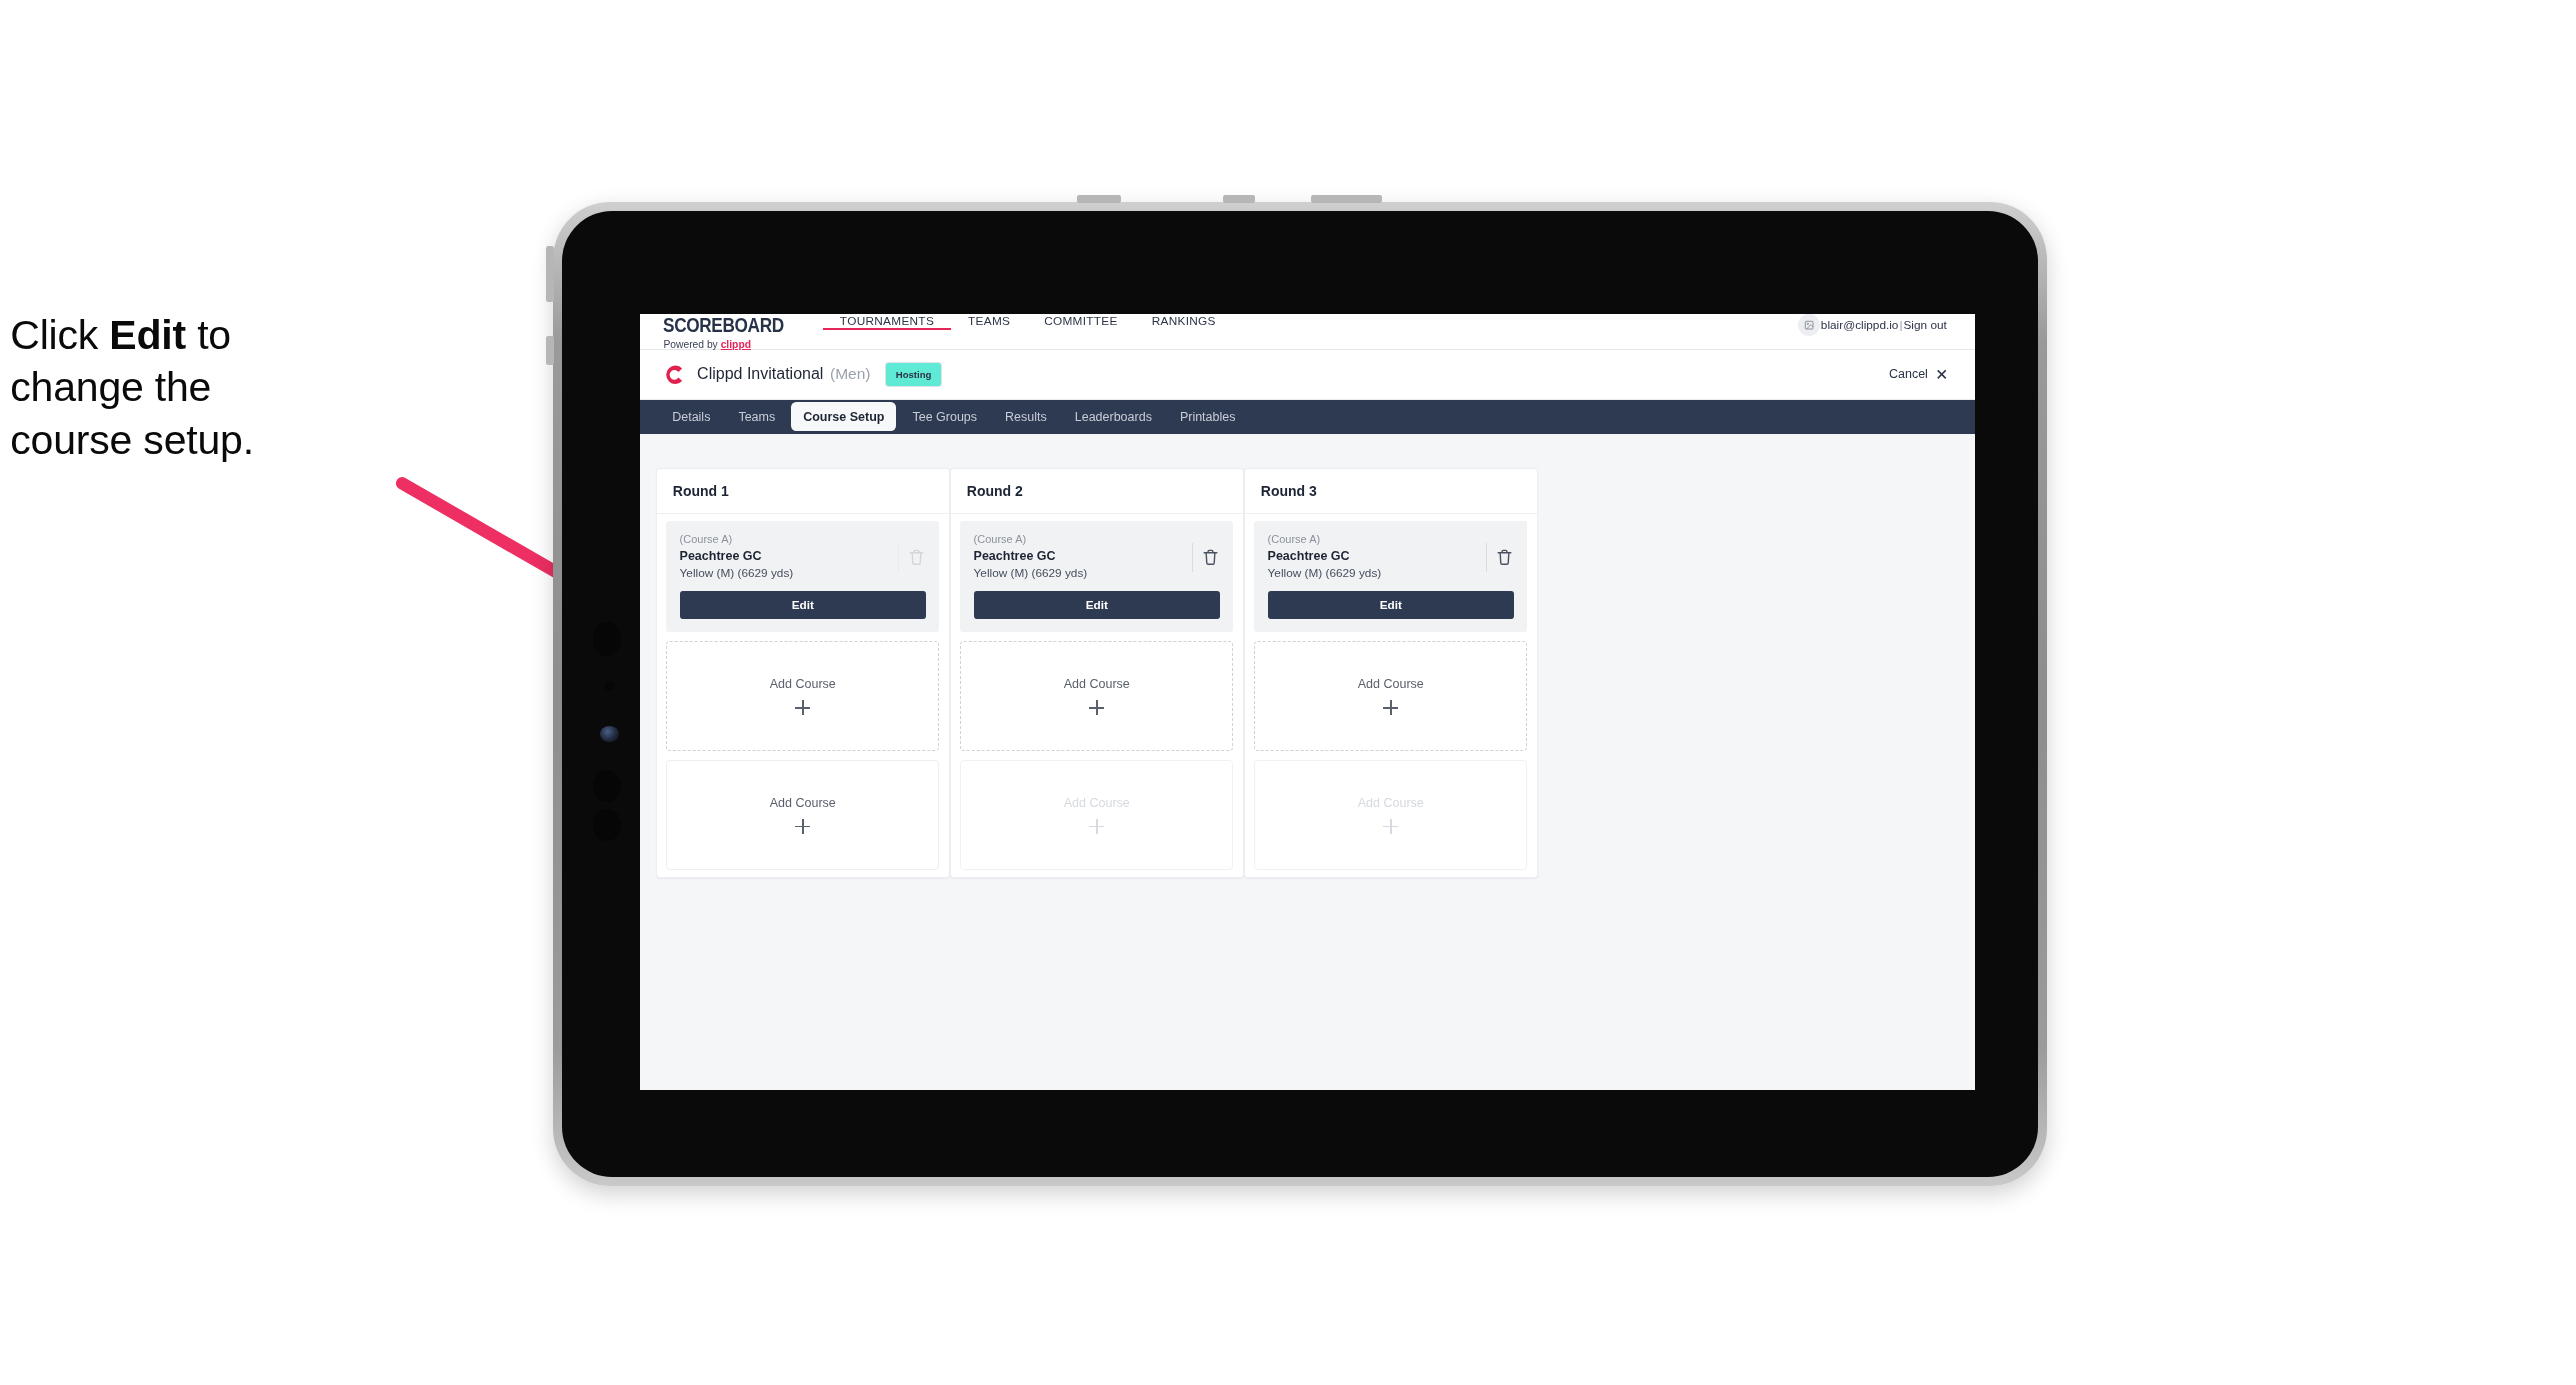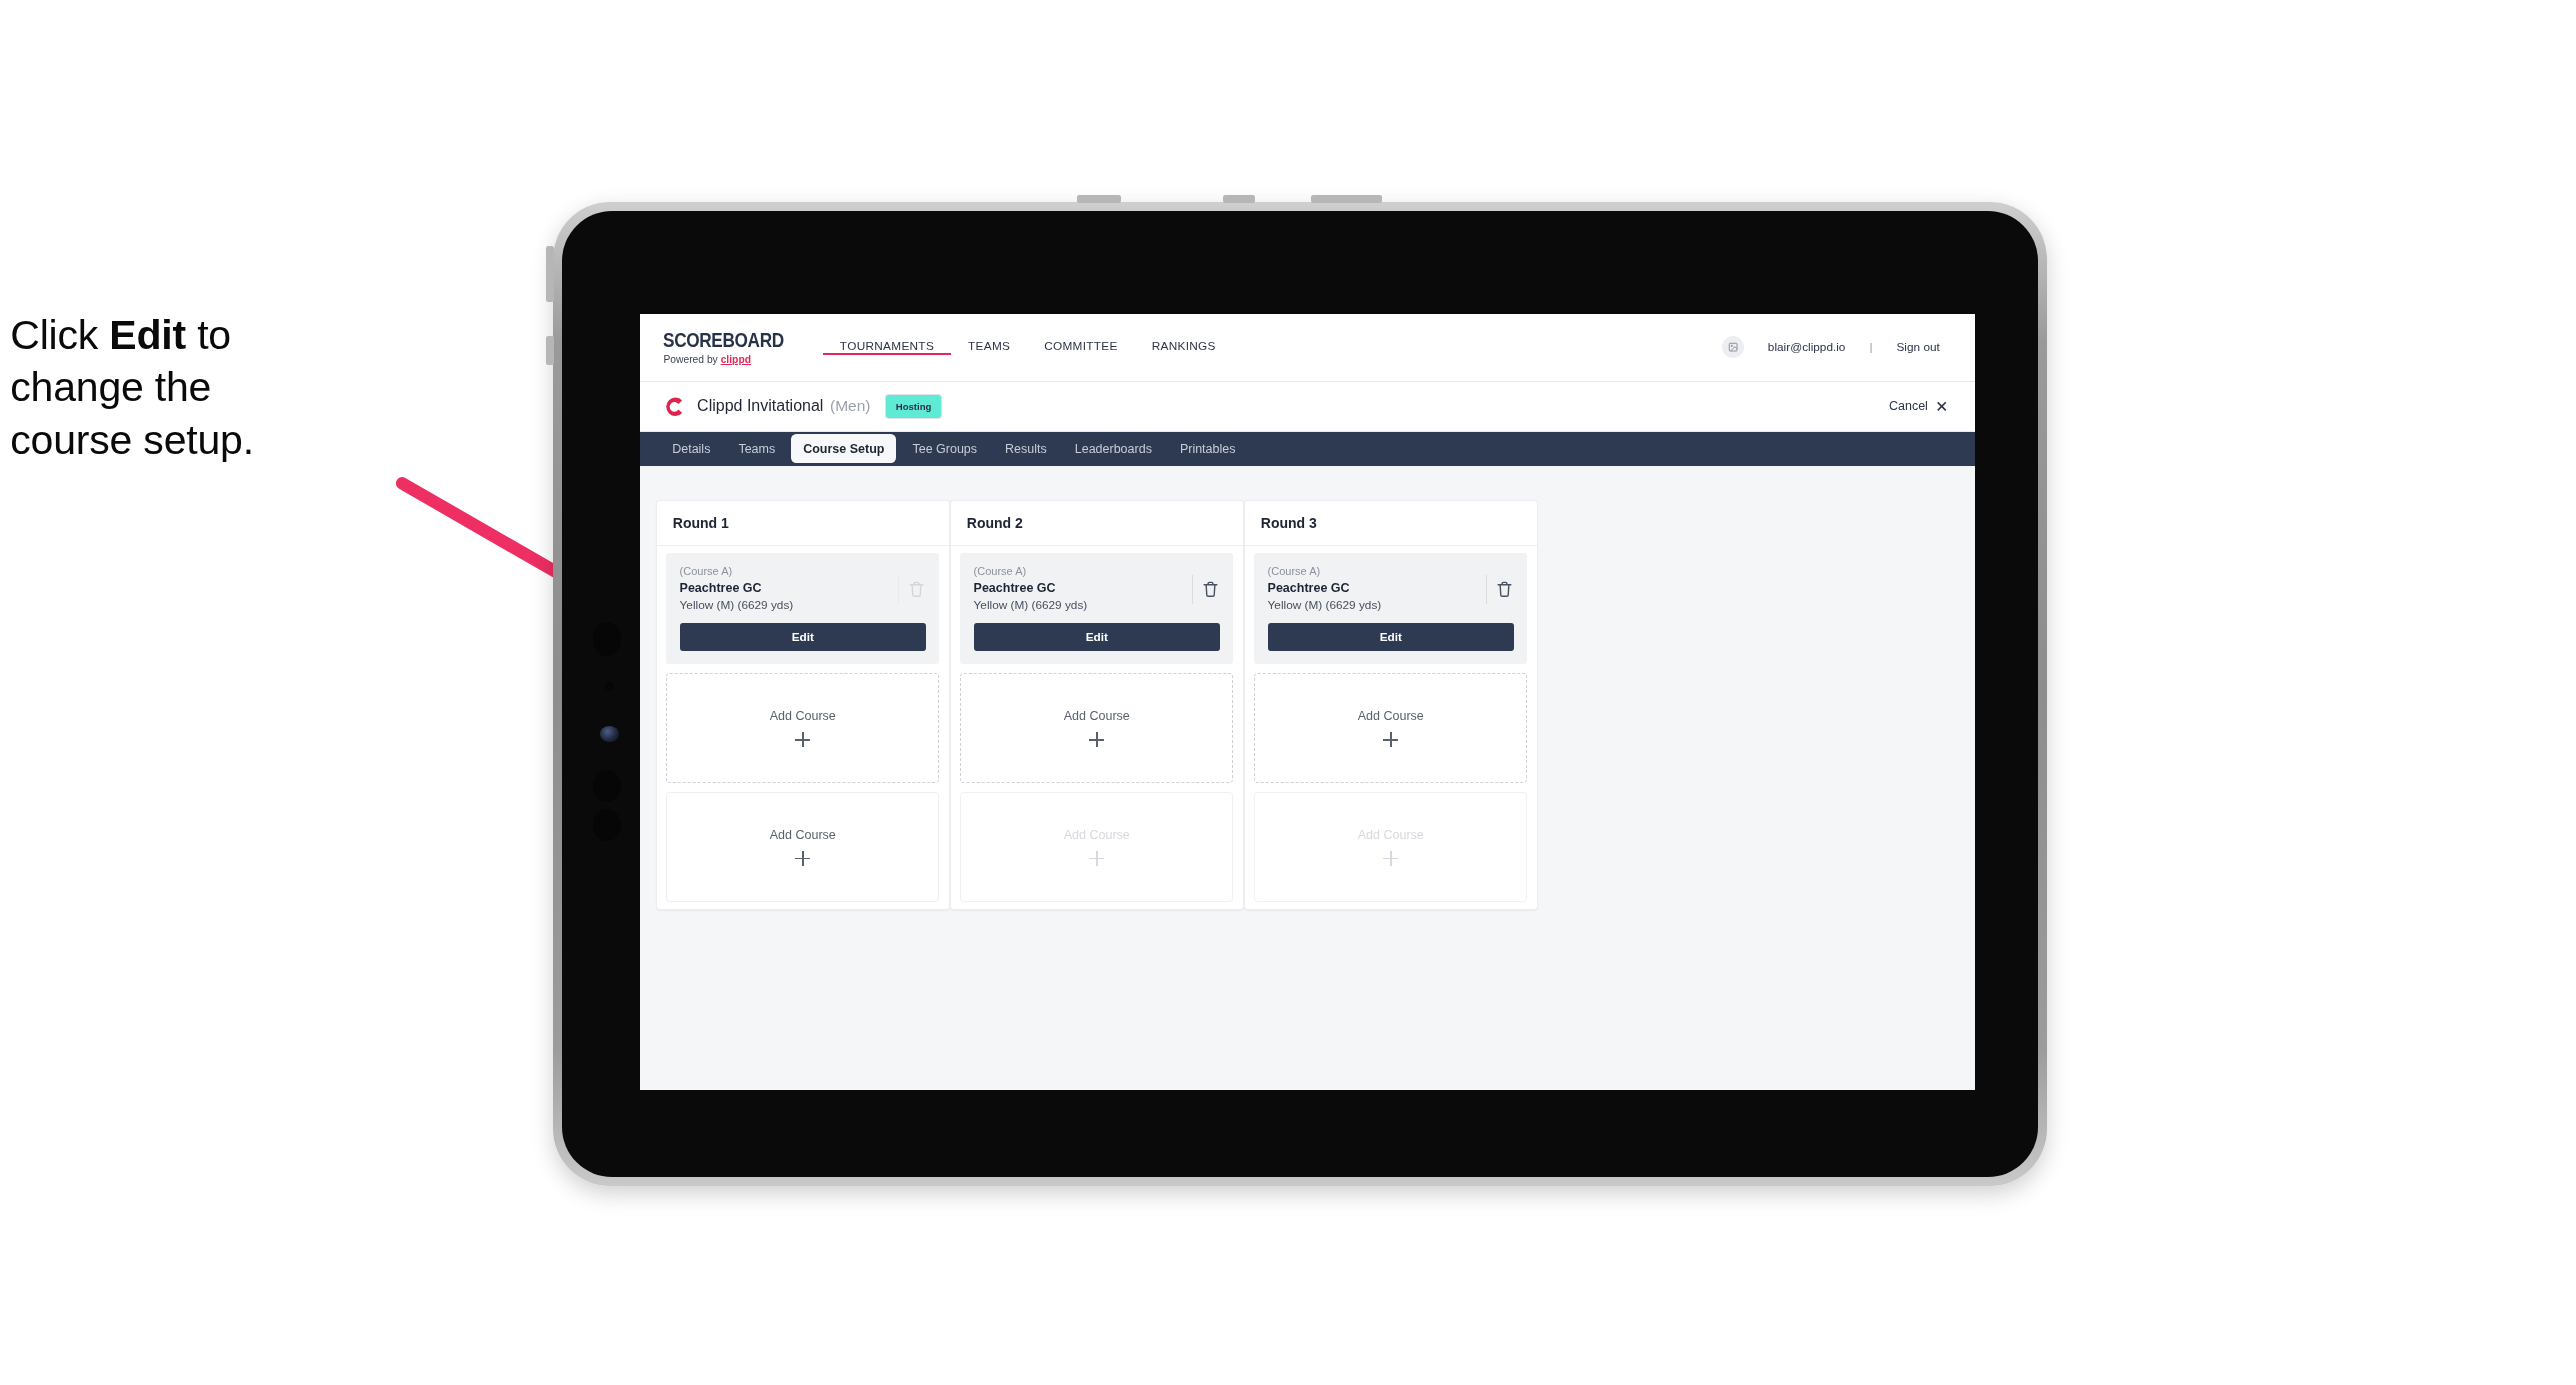--- a/index.html
+++ b/index.html
@@ -61,42 +61,42 @@
     position: absolute;
     left: 78px; top: 103px;
     width: 1335px; height: 776px;
     background: #f5f6f8;
     overflow: hidden;
     display: flex; flex-direction: column;
   }
 
   
   .topnav {
-    height: 68px; background: #ffffff;
-    display: flex; align-items: center;
+    height: 36px; background: #ffffff;
+    display: flex; align-items: flex-start;
     border-bottom: 0.7px solid #e4e6ea;
     flex: 0 0 auto;
   }
   .brand { display: flex; flex-direction: column; justify-content: center; padding: 0 19px 0 23.6px; }
   .brand-title {
     font-family: "Liberation Sans", sans-serif;
     font-weight: 700; font-size: 20px; letter-spacing: -0.4px;
     color: #273249; transform: scaleX(0.86); transform-origin: left center;
   }
   .brand-sub { font-size: 10.3px; color: #3a4254; margin-top: 2.2px; white-space: nowrap; }
   .brand-sub .pink { color: #e8255a; font-weight: 700; text-decoration: underline; }
   .topnav-items { display: flex; align-items: stretch; }
   .topnav-item {
     display: flex; align-items: center; padding: 0 17px;
     font-size: 11.8px; letter-spacing: 0.3px; color: #2b3347;
     border-bottom: 2.2px solid transparent;
     cursor: pointer; white-space: nowrap;
   }
   .topnav-item.active { border-bottom-color: #e8255a; }
-  .topnav-right { margin-left: auto; display: flex; align-items: center; padding-right: 35px; gap: 24px; }
+  .topnav-right { margin-left: auto; display: flex; align-items: center; padding-right: 28px; gap: 1px; }
   .avatar {
     width: 22px; height: 22px; border-radius: 50%; background: #eceef1;
     display: flex; align-items: center; justify-content: center;
     font-size: 9.6px; color: #7c838f;
   }
   .user-email { font-size: 11.8px; color: #2b3347; }
   .sep-pipe { font-size: 11.8px; color: #9aa0aa; }
   .signout { font-size: 11.8px; color: #2b3347; cursor: pointer; }
 
   

